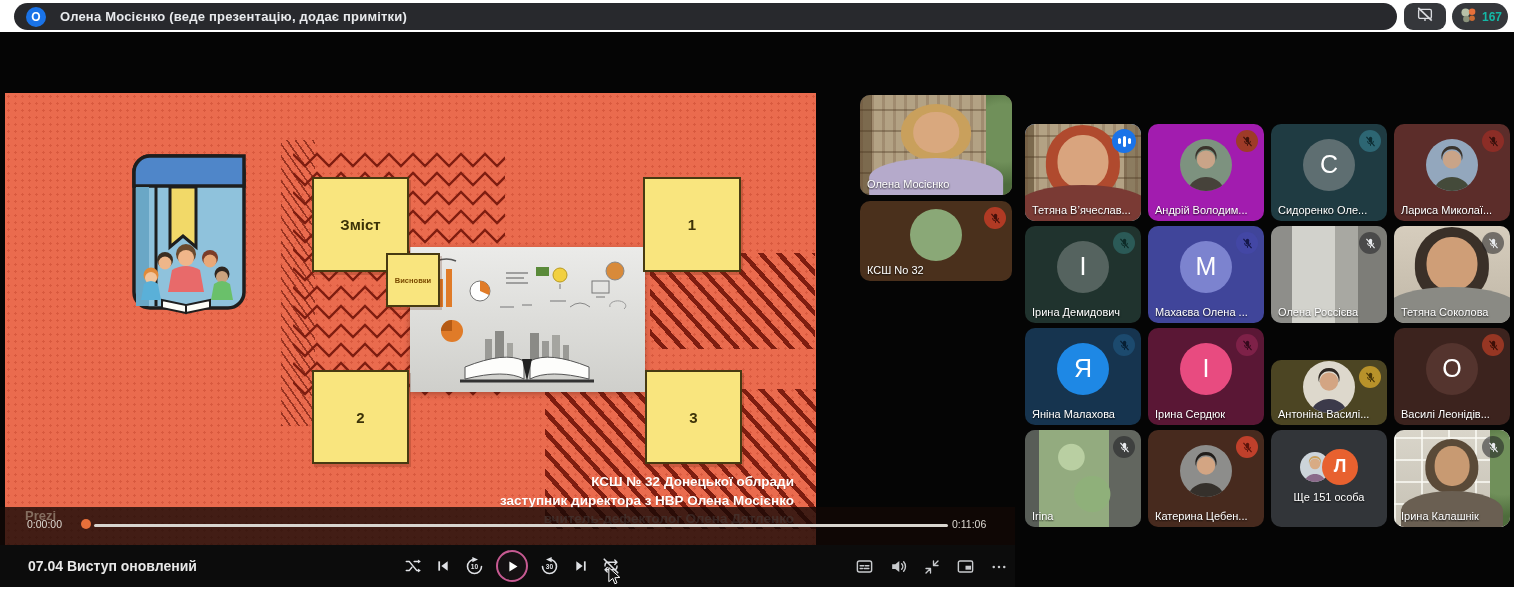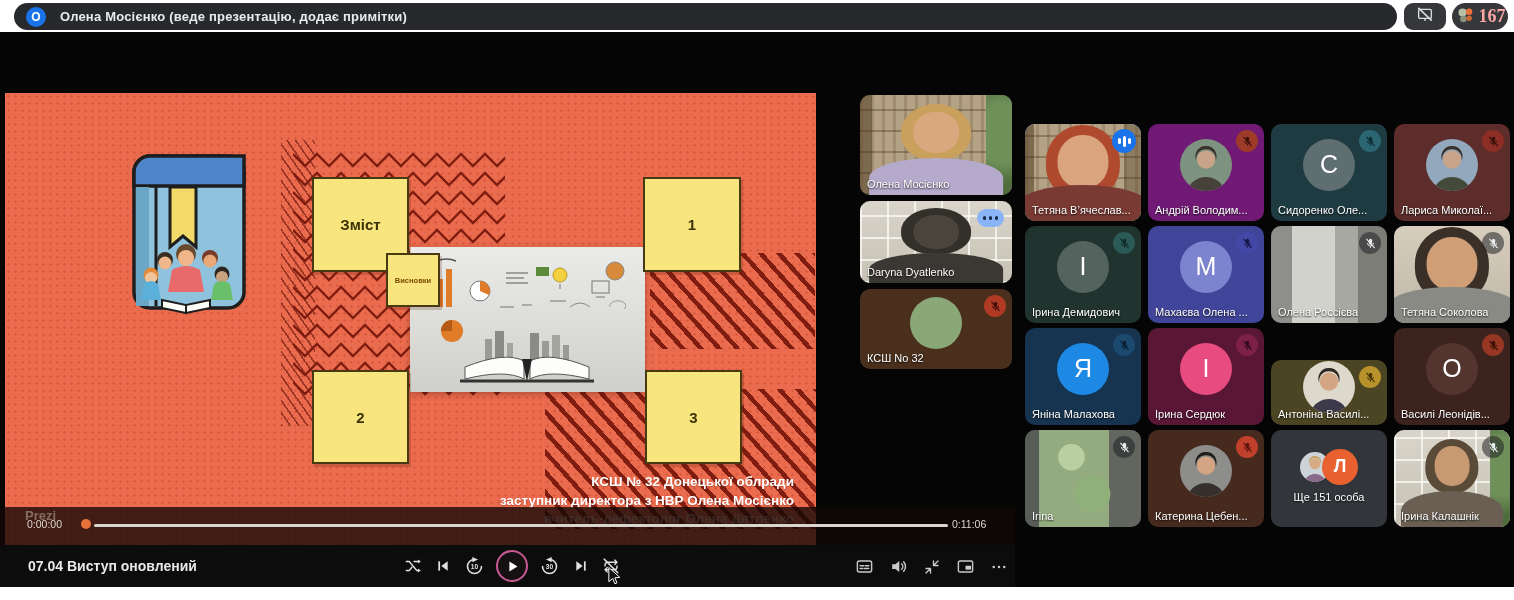--- a/index.html
+++ b/index.html
@@ -7,21 +7,21 @@
   .headrow{position:relative;width:1514px;height:32px;background:#ffffff;}
   .banner{position:absolute;left:14px;top:3px;width:1383px;height:27px;background:#28292d;border-radius:14px;
     display:flex;align-items:center;}
   .banner .av{width:20px;height:20px;border-radius:50%;background:#1a73e8;color:#fff;font-size:12px;font-weight:700;
     display:flex;align-items:center;justify-content:center;margin-left:12px;}
   .banner .lbl{color:#e8eaed;font-size:13px;font-weight:700;margin-left:14px;letter-spacing:.2px;}
   .tb-btn{position:absolute;left:1404px;top:3px;width:42px;height:27px;background:#35373b;border:none;border-radius:9px;
     display:flex;align-items:center;justify-content:center;cursor:pointer;}
   .people-pill{position:absolute;left:1452px;top:3px;width:56px;height:27px;background:#35373b;border-radius:14px;
     display:flex;align-items:center;justify-content:center;gap:4px;cursor:pointer;}
-  .people-pill .cnt{color:#fca5a5;font-size:18px;font-weight:700;font-family:Liberation Serif, serif;}
+  .people-pill .cnt{color:#14b8a6;font-size:12px;font-weight:700;}
   .app{position:relative;width:1514px;height:555px;background:#050505;overflow:hidden;}
   .botstrip{width:1514px;height:13px;background:#ffffff;}
 
   
   .slide{position:absolute;left:5px;top:61px;width:811px;height:452px;background:#ea6b4e;z-index:1;overflow:hidden;
     background-image:radial-gradient(rgba(198,72,46,.5) 1px,transparent 1.3px);background-size:7px 7px;}
   .note{position:absolute;background:#f9e57e;border:2px solid #473a12;display:flex;align-items:center;justify-content:center;
     font-weight:700;color:#3c3208;box-shadow:2px 3px 0 rgba(90,30,15,.22);z-index:4;}
   .note-zmist{left:307px;top:84px;width:93px;height:91px;font-size:15px;}
   .note-1{left:638px;top:84px;width:94px;height:91px;font-size:15px;}
@@ -350,34 +350,20 @@
   <div class="filmstrip" id="filmstrip">
       <div class="tile" style="height: 100px;">
         <div class="scene scene-bookshelf-warm plant-right"></div>
         <div class="person">
           <div class="p-hair" style="background:#c9a05c"></div>
           <div class="p-face" style="background:#d9a87e"></div>
           <div class="p-top" style="background:#b5aacb"></div>
         </div>
         <div class="tile-label">Олена Мосієнко</div>
       </div>
-      <div class="tile" style="height: 82px;">
-        <div class="scene scene-shelf-white"></div>
-        <div class="person">
-          <div class="p-hair" style="background:#332f29"></div>
-          <div class="p-face" style="background:#4a443c"></div>
-          <div class="p-top" style="background:#3b3833"></div>
-        </div>
-        <span class="bubble">
-          <i></i>
-          <i></i>
-          <i></i>
-        </span>
-        <div class="tile-label">Daryna Dyatlenko</div>
-      </div>
       <div class="tile" style="background: rgb(74, 48, 28); height: 80px;">
         <div class="photo-circle"><svg viewBox="0 0 48 48" width="100%" height="100%">
             <rect width="48" height="48" fill="#8aa877"></rect>
           </svg></div>
         <span class="mic" style="background: rgb(176, 58, 36);">
           <svg viewBox="0 0 24 24" width="13" height="13">
             <path d="M12 3a3 3 0 0 1 3 3v5a3 3 0 0 1-6 0V6a3 3 0 0 1 3-3z" fill="#45100a"></path>
             <path d="M6.5 11a5.5 5.5 0 0 0 11 0" stroke="#45100a" stroke-width="1.8" fill="none"></path>
             <line x1="12" y1="16.5" x2="12" y2="20" stroke="#45100a" stroke-width="1.8"></line>
             <line x1="4.5" y1="3.5" x2="19.5" y2="20.5" stroke="#45100a" stroke-width="2.2"></line>
@@ -394,21 +380,21 @@
           <div class="p-face" style="background:#d9a47e"></div>
           <div class="p-top" style="background:#7a3a34"></div>
         </div>
         <span class="audio">
           <i></i>
           <i></i>
           <i></i>
         </span>
         <div class="tile-label">Тетяна В’ячеслав...</div>
       </div>
-      <div class="tile" style="background: #701a75; padding-left: 40px;">
+      <div class="tile" style="background: #a21caf; padding-left: 40px;">
         <div class="photo-circle"><svg viewBox="0 0 48 48" width="100%" height="100%">
             <rect width="48" height="48" fill="#7d927f"></rect>
             <circle cx="24" cy="19" r="8.5" fill="#c9a488"></circle>
             <path d="M24 9.5c-6 0-9.5 4.5-9 10.5 -2.5-6 1-13.5 9-13.5s11.5 7.5 9 13.5c.5-6-3-10.5-9-10.5z" fill="#3a332c"></path>
             <path d="M7 48c2-9 10-13 17-13s15 4 17 13z" fill="#46423a"></path>
           </svg></div>
         <span class="mic" style="background: rgb(158, 59, 40);">
           <svg viewBox="0 0 24 24" width="13" height="13">
             <path d="M12 3a3 3 0 0 1 3 3v5a3 3 0 0 1-6 0V6a3 3 0 0 1 3-3z" fill="#3f120a"></path>
             <path d="M6.5 11a5.5 5.5 0 0 0 11 0" stroke="#3f120a" stroke-width="1.8" fill="none"></path>

